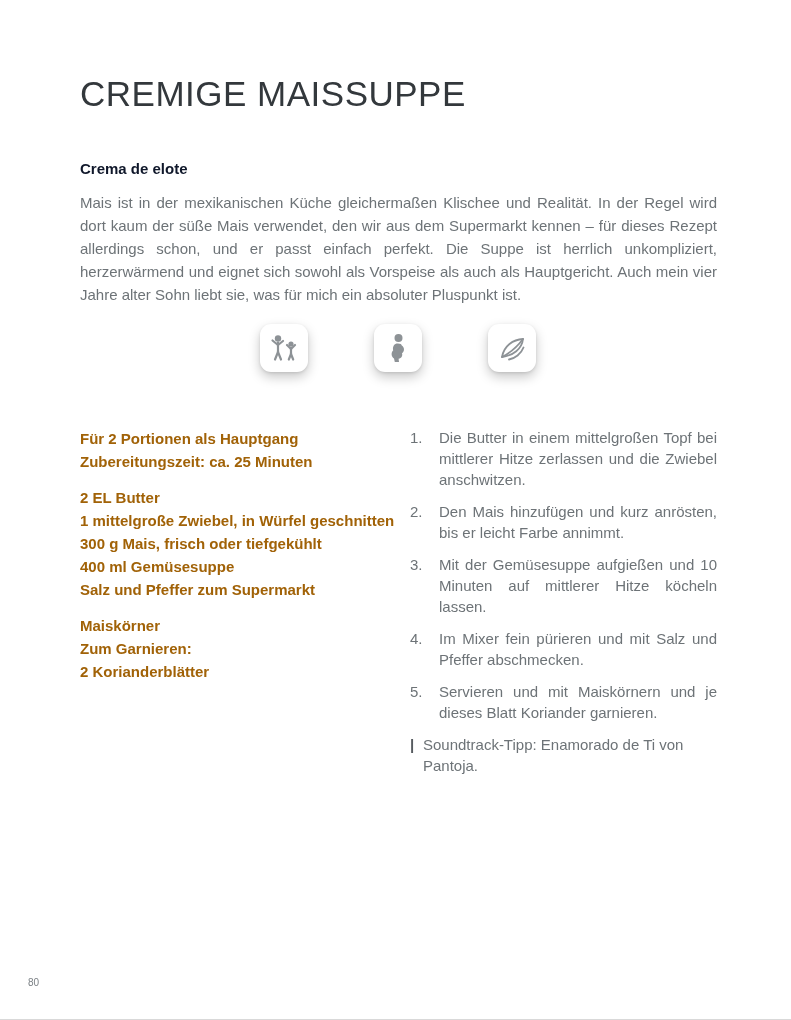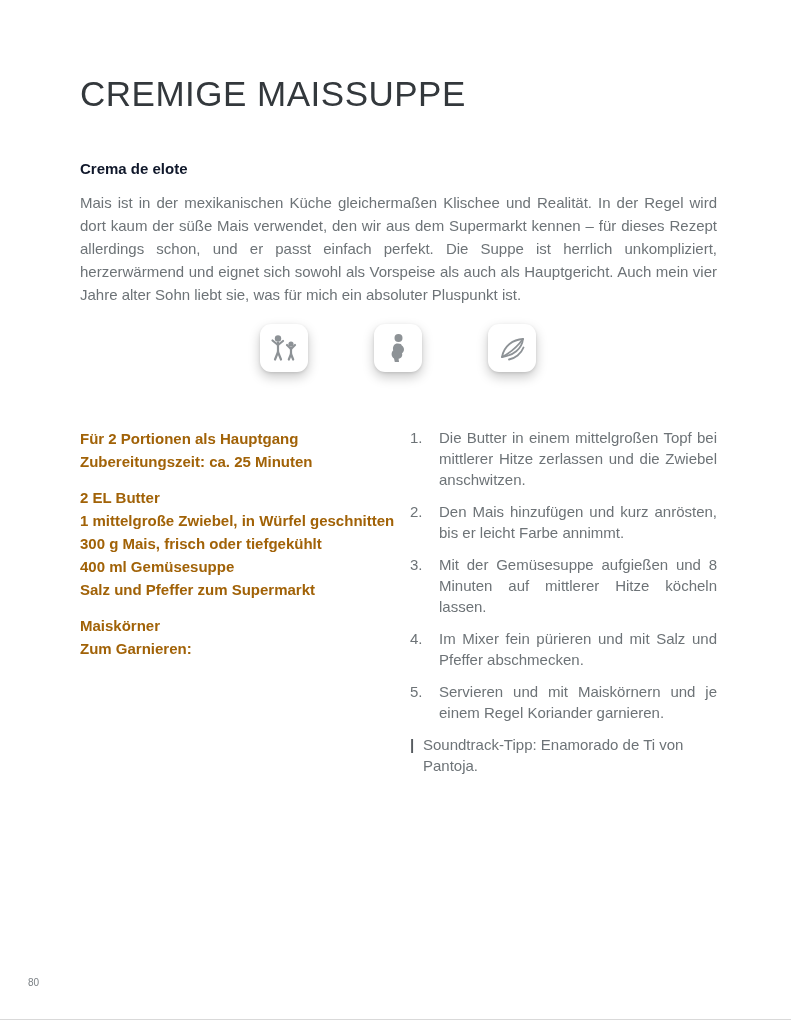--- a/index.html
+++ b/index.html
@@ -144,42 +144,43 @@
       <div>Zubereitungszeit: ca. 25 Minuten</div>
       <div class="gap"></div>
       <div>2 EL Butter</div>
       <div>1 mittelgroße Zwiebel, in Würfel geschnitten</div>
       <div>300 g Mais, frisch oder tiefgekühlt</div>
       <div>400 ml Gemüsesuppe</div>
       <div>Salz und Pfeffer zum Supermarkt</div>
       <div class="gap"></div>
       <div>Maiskörner</div>
       <div>Zum Garnieren:</div>
+      <div>2 Korianderblätter</div>
     </div>
 
     <div class="right-col">
       <div class="step">
         <span class="step-num">1.</span>
         <span class="step-text">Die Butter in einem mittelgroßen Topf bei mittlerer Hitze zerlassen und die Zwiebel anschwitzen.</span>
       </div>
       <div class="step">
         <span class="step-num">2.</span>
         <span class="step-text">Den Mais hinzufügen und kurz anrösten, bis er leicht Farbe annimmt.</span>
       </div>
       <div class="step">
         <span class="step-num">3.</span>
-        <span class="step-text">Mit der Gemüsesuppe aufgießen und 8 Minuten auf mittlerer Hitze köcheln lassen.</span>
+        <span class="step-text">Mit der Gemüsesuppe aufgießen und 10 Minuten auf mittlerer Hitze köcheln lassen.</span>
       </div>
       <div class="step">
         <span class="step-num">4.</span>
         <span class="step-text">Im Mixer fein pürieren und mit Salz und Pfeffer abschmecken.</span>
       </div>
       <div class="step">
         <span class="step-num">5.</span>
-        <span class="step-text">Servieren und mit Maiskörnern und je einem Regel Koriander garnieren.</span>
+        <span class="step-text">Servieren und mit Maiskörnern und je dieses Blatt Koriander garnieren.</span>
       </div>
       <div class="soundtrack">
         <span class="soundtrack-pipe">|</span>
         <span>Soundtrack-Tipp: Enamorado de Ti von Pantoja.</span>
       </div>
     </div>
 
   </div>
 
   <div class="page-number">80</div>

